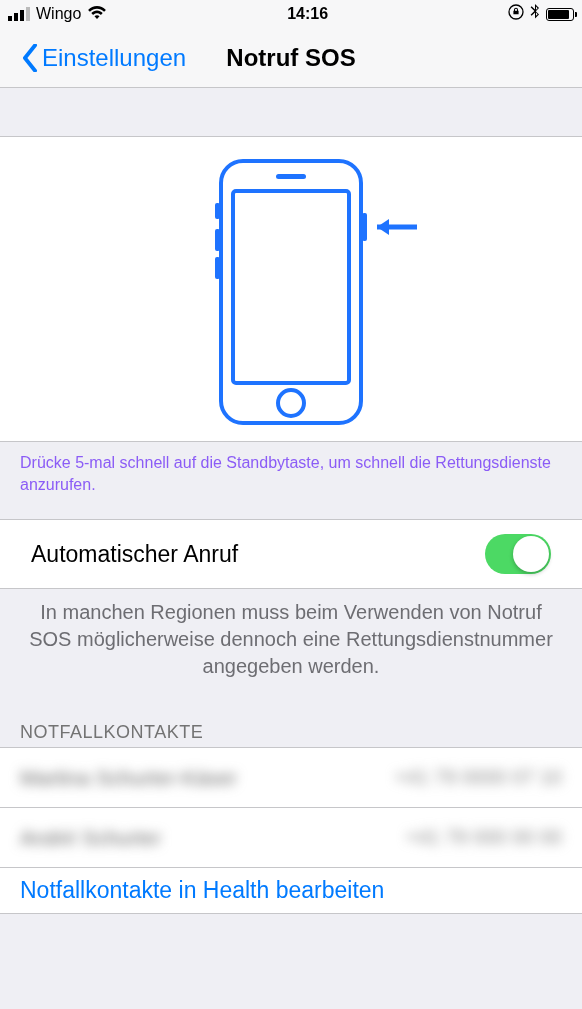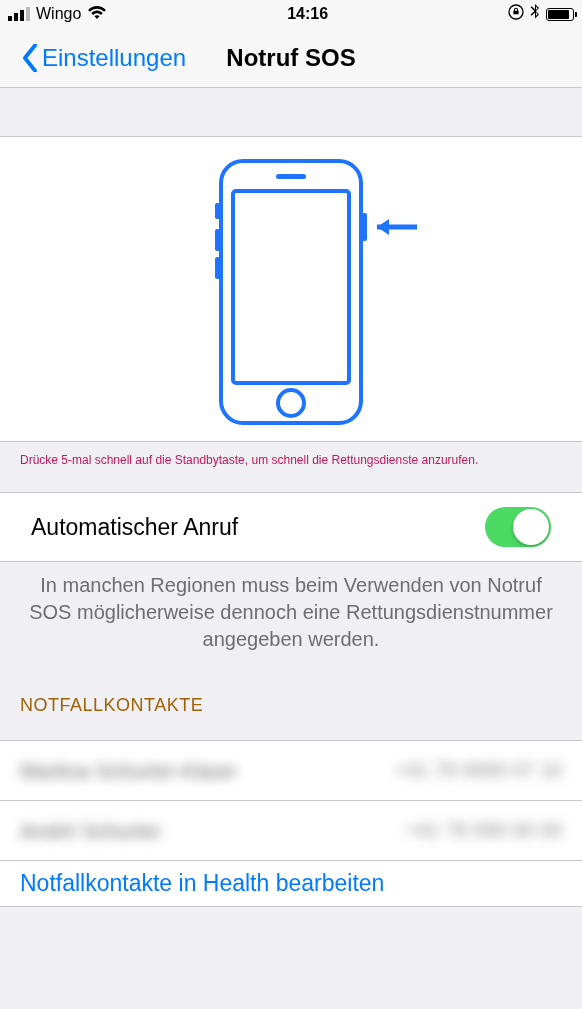--- a/index.html
+++ b/index.html
@@ -73,38 +73,38 @@
   .row-label { font-size: 23px; }
   .footer-text {
     font-size: 20px;
     color: #6d6d72;
     padding: 10px 20px 18px 20px;
     line-height: 1.35;
     text-align: center;
   }
   .header-text {
     font-size: 18px;
-    color: #a16207;
-    padding: 24px 20px 24px 20px;
+    color: #737373;
+    padding: 24px 20px 4px 20px;
     text-transform: uppercase;
     letter-spacing: 0.5px;
   }
 
   
   .illustration-block {
     background: #fff;
     border-top: 1px solid #c6c6c9;
     border-bottom: 1px solid #c6c6c9;
     padding: 20px 0 14px 0;
     display: flex;
     justify-content: center;
   }
   .illustration-caption {
-    font-size: 12px;
-    color: #be185d;
+    font-size: 16px;
+    color: #8b5cf6;
     padding: 10px 20px 24px 20px;
     line-height: 1.35;
   }
 
   
   .switch {
     width: 66px; height: 40px; border-radius: 20px; background: #4cd964;
     position: relative;
   }
   .switch .knob {

